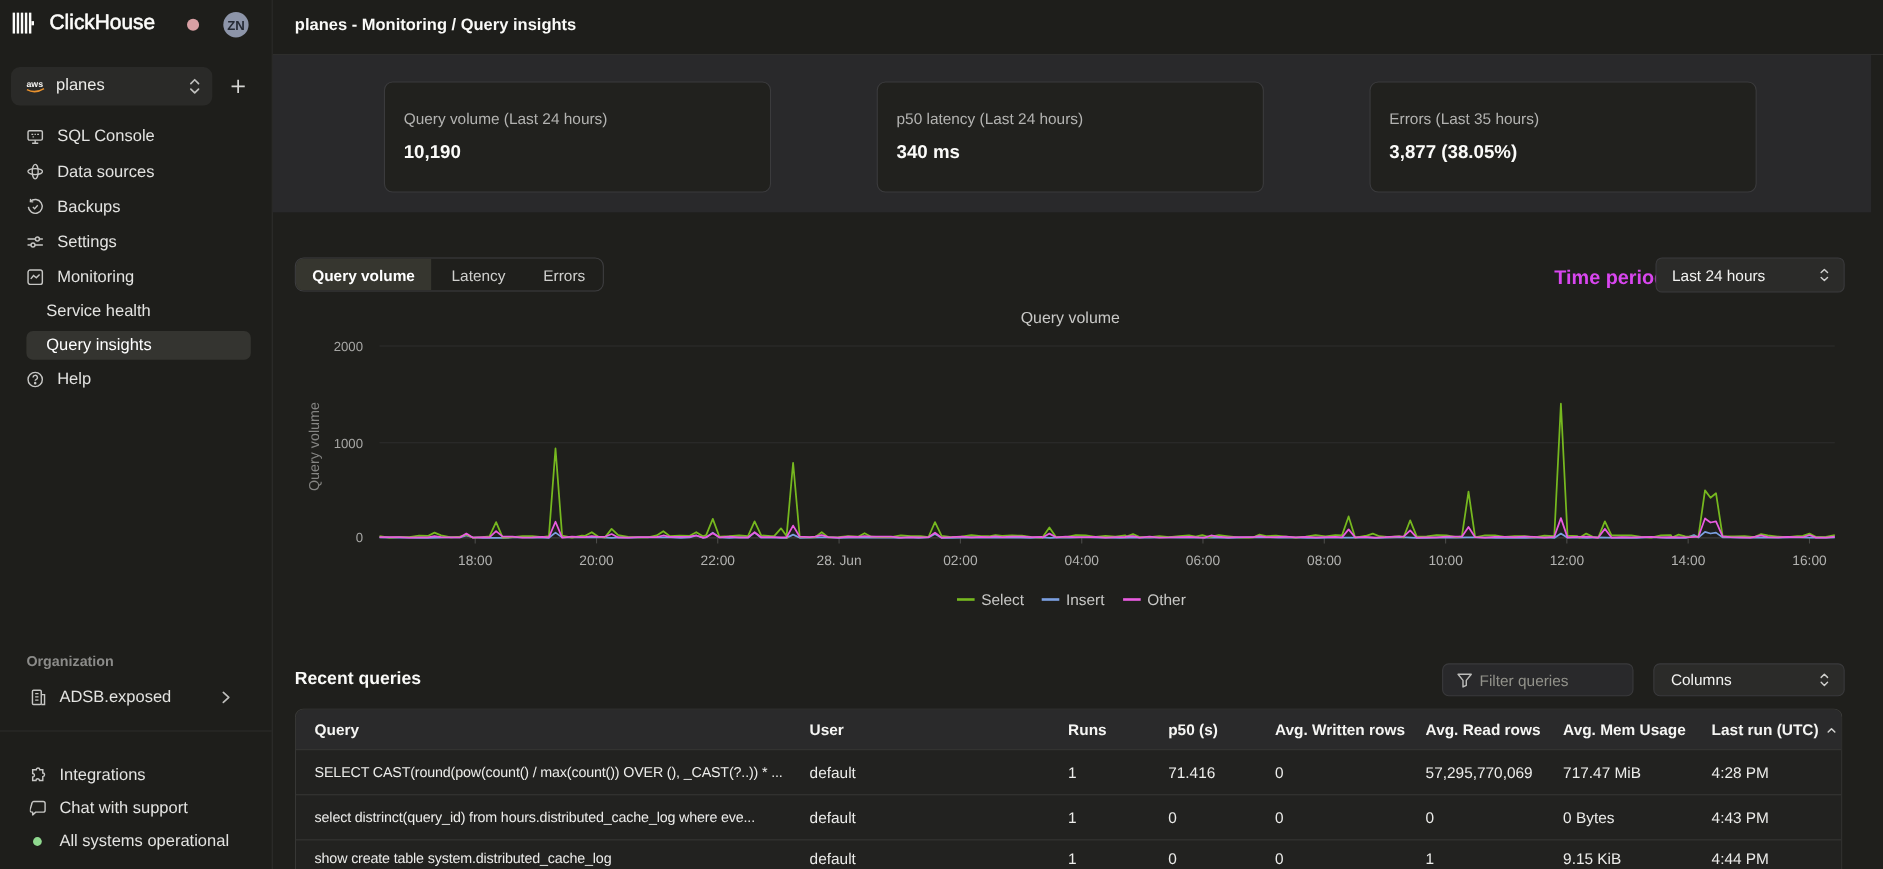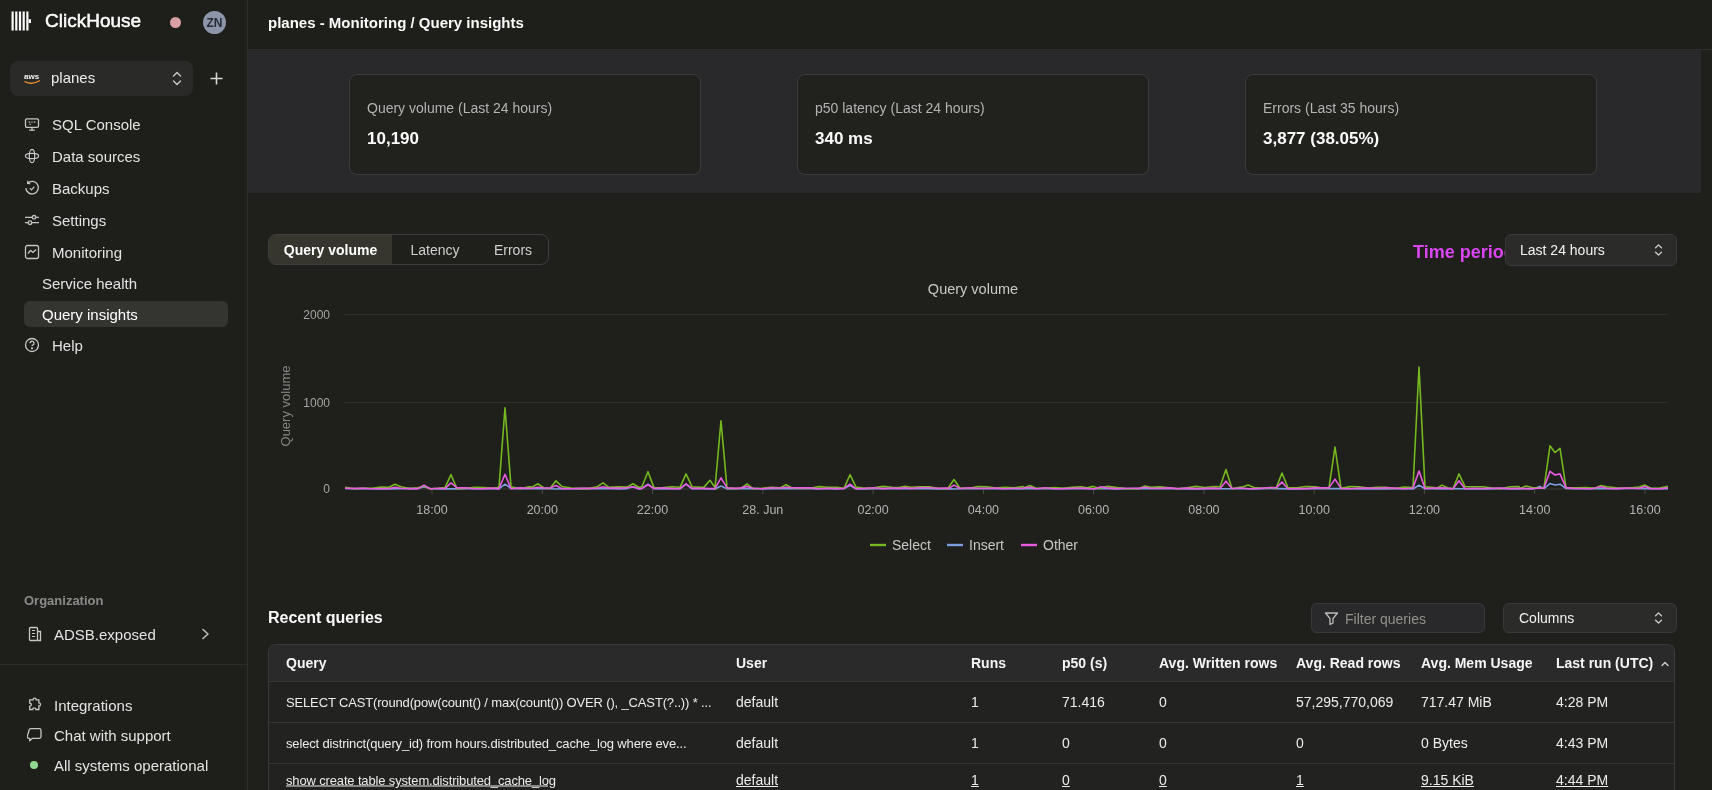--- a/index.html
+++ b/index.html
@@ -30,21 +30,21 @@
 .sel { position:absolute; background:#2b2b29; border:1px solid #3a3a3c; border-radius:6px; color:#f2f2f0; font-size:14px; }
 .sel .cv { position:absolute; right:12px; top:50%; transform:translateY(-50%); color:#b5b5b3; }
 
 
 #tbl { position:absolute; left:268px; top:644px; width:1407px; height:146px; border-radius:8px 8px 0 0; overflow:hidden; background:#222220; border:1px solid #3a3a38; border-bottom:none; }
 #tbl .hd { position:absolute; left:0; top:0; width:100%; height:36px; background:#2a2a2b; }
 #tbl .row { position:absolute; left:0; width:100%; height:41px; border-top:1px solid #363634; }
 #tbl .c { position:absolute; top:50%; transform:translateY(-50%); font-size:14px; color:#ececea; white-space:nowrap; }
 #tbl .hd .c { font-weight:bold; color:#f5f5f3; }
 #tbl .q { font-size:13px; letter-spacing:-0.15px; }
-#tbl .row:last-child .c { top:calc(50% - 4px);text-decoration:underline; }
+#tbl .row:last-child .c { top:calc(50% - 4px); }
 </style></head>
 <body>
 
 <div id="sidebar">
 
   <svg class="abs" style="left:11px;top:11px" width="20" height="20" viewBox="0 0 20 20">
     <rect x="0.5" y="0.5" width="2.2" height="19" fill="#fcfcfa"></rect>
     <rect x="4.2" y="0.5" width="2.2" height="19" fill="#fcfcfa"></rect>
     <rect x="7.9" y="0.5" width="2.2" height="19" fill="#fcfcfa"></rect>
     <rect x="11.6" y="0.5" width="2.2" height="19" fill="#fcfcfa"></rect>

